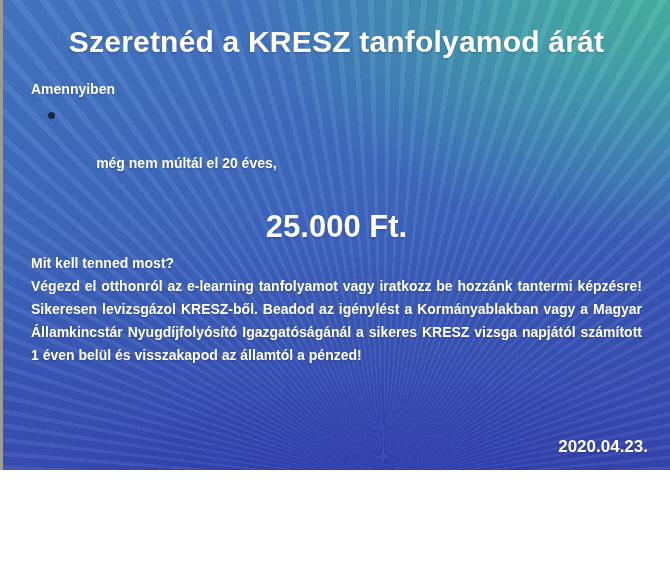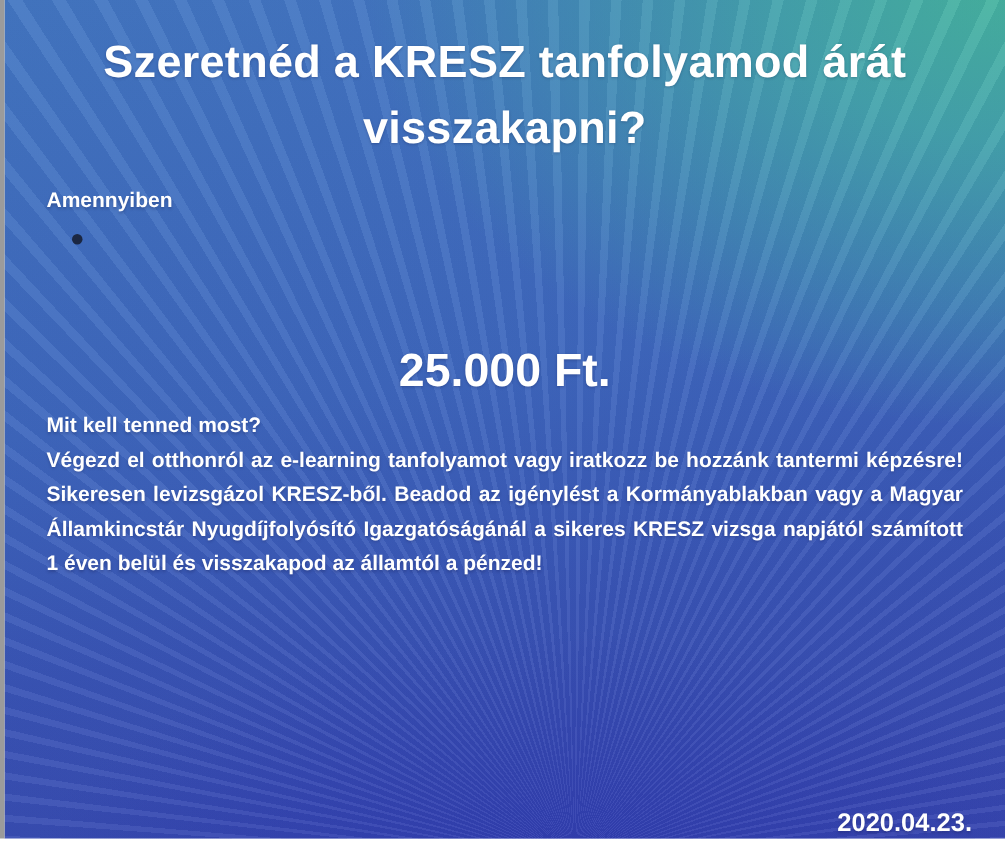--- a/index.html
+++ b/index.html
@@ -7,21 +7,21 @@
   html, body {
     width: 670px;
     height: 575px;
     overflow: hidden;
     font-family: "Liberation Sans", sans-serif;
   }
 
   .flyer {
     position: relative;
     width: 670px;
-    height: 559px;
+    height: 470px;
     color: #ffffff;
     border-left: 3px solid #9b9b9b;
     background:
       
       repeating-conic-gradient(from -90deg at 57% 103%,
         rgba(255,255,255,0.055) 0deg 0.7deg,
         rgba(10,16,70,0.05) 0.7deg 2.1deg),
       
       radial-gradient(ellipse 90% 55% at 55% 108%,
         rgba(45,55,175,0.75) 0%,
@@ -93,41 +93,41 @@
     font-size: 31px;
     line-height: 40px;
     margin: 6px 0 2px 0;
   }
 
   .steps-heading { margin-top: 5px; }
 
   .date-stamp {
     position: absolute;
     right: 22px;
-    bottom: 0;
+    bottom: 13px;
     font-size: 17px;
     font-weight: bold;
   }
 </style>
 </head>
 <body>
 
 <div class="flyer">
   <div class="content">
 
     <div class="title">
       <div>Szeretnéd a KRESZ tanfolyamod árát</div>
-      <div>visszakapni?</div>
     </div>
 
     <div class="body-text intro-label">Amennyiben</div>
 
     <ul class="conditions body-text">
       <li>
         <span class="dot"></span>
+        <span>még nem múltál el 20 éves,</span>
       </li>
     </ul>
 
 
 
     <div class="amount">25.000 Ft.</div>
 
     <div class="body-text steps-heading">Mit kell tenned most?</div>
 
     <div class="body-text para">Végezd el otthonról az e-learning tanfolyamot vagy iratkozz be hozzánk tantermi képzésre! Sikeresen levizsgázol KRESZ-ből. Beadod az igénylést a Kormányablakban vagy a Magyar Államkincstár Nyugdíjfolyósító Igazgatóságánál a sikeres KRESZ vizsga napjától számított 1 éven belül és visszakapod az államtól a pénzed!</div>

